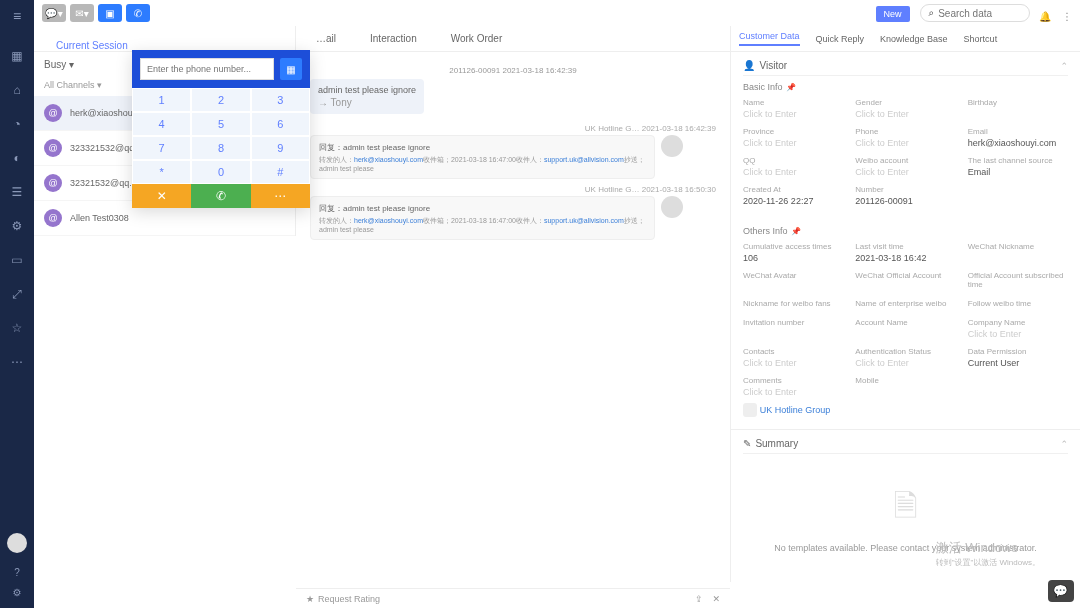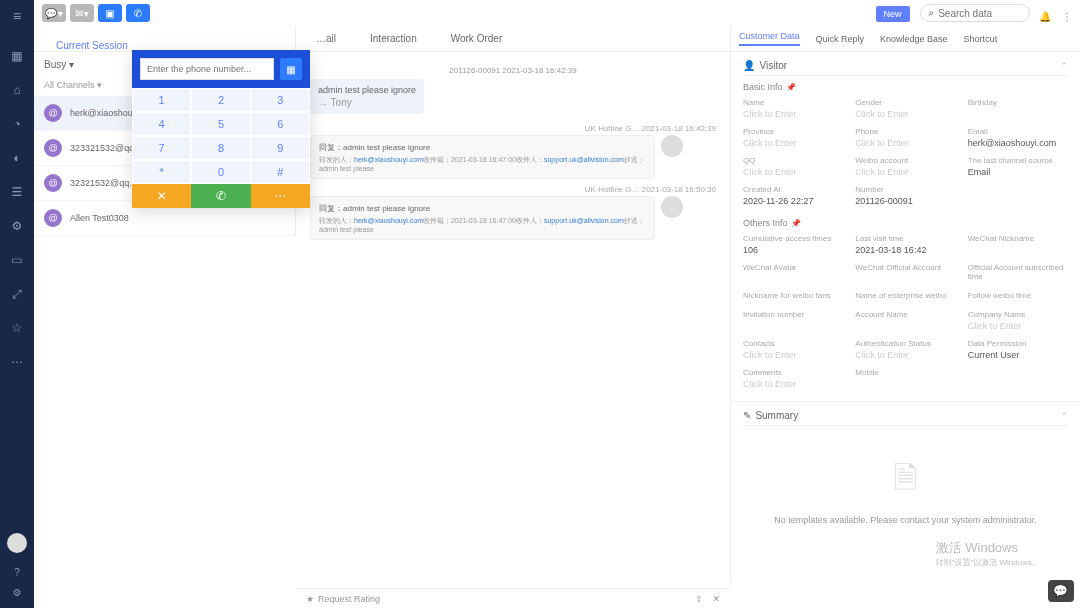--- a/index.html
+++ b/index.html
@@ -279,21 +279,21 @@
         </div>
         <div class="info-cell">
           <div class="label">Number</div>
           <div class="value">201126-00091</div>
         </div>
         <div class="info-cell">
           <div class="label"></div>
           <div class="value"></div>
         </div>
       </div>
-    <div class="sub-header" style="margin-top:12px">
+    <div class="sub-header" style="margin-top:20px">
       <span>Others Info</span>
         <span class="pin">📌</span>
     </div>
     <div class="info-grid" id="others-grid">
         <div class="info-cell">
           <div class="label">Cumulative access times</div>
           <div class="value">106</div>
         </div>
         <div class="info-cell">
           <div class="label">Last visit time</div>
@@ -357,20 +357,26 @@
         </div>
         <div class="info-cell">
           <div class="label">Mobile</div>
           <div class="value"></div>
         </div>
         <div class="info-cell">
           <div class="label"></div>
           <div class="value"></div>
         </div>
       </div>
+    <div style="margin-top:6px">
+      <div class="info-cell">
+        <span style="display:inline-block;width:14px;height:14px;background:#eee;border-radius:3px;vertical-align:middle"></span>
+        <span class="value link">UK Hotline Group</span>
+      </div>
+    </div>
   </div>
   <div class="section" style="border-top:1px solid #eee;margin-top:8px">
     <div class="section-header">
       <span class="ico">✎</span>
       <span>Summary</span>
       <span class="chev">⌃</span>
     </div>
     <div class="summary-empty">
       <div class="doc">🗎</div>
       <div class="txt">No templates available. Please contact your system administrator.</div>

